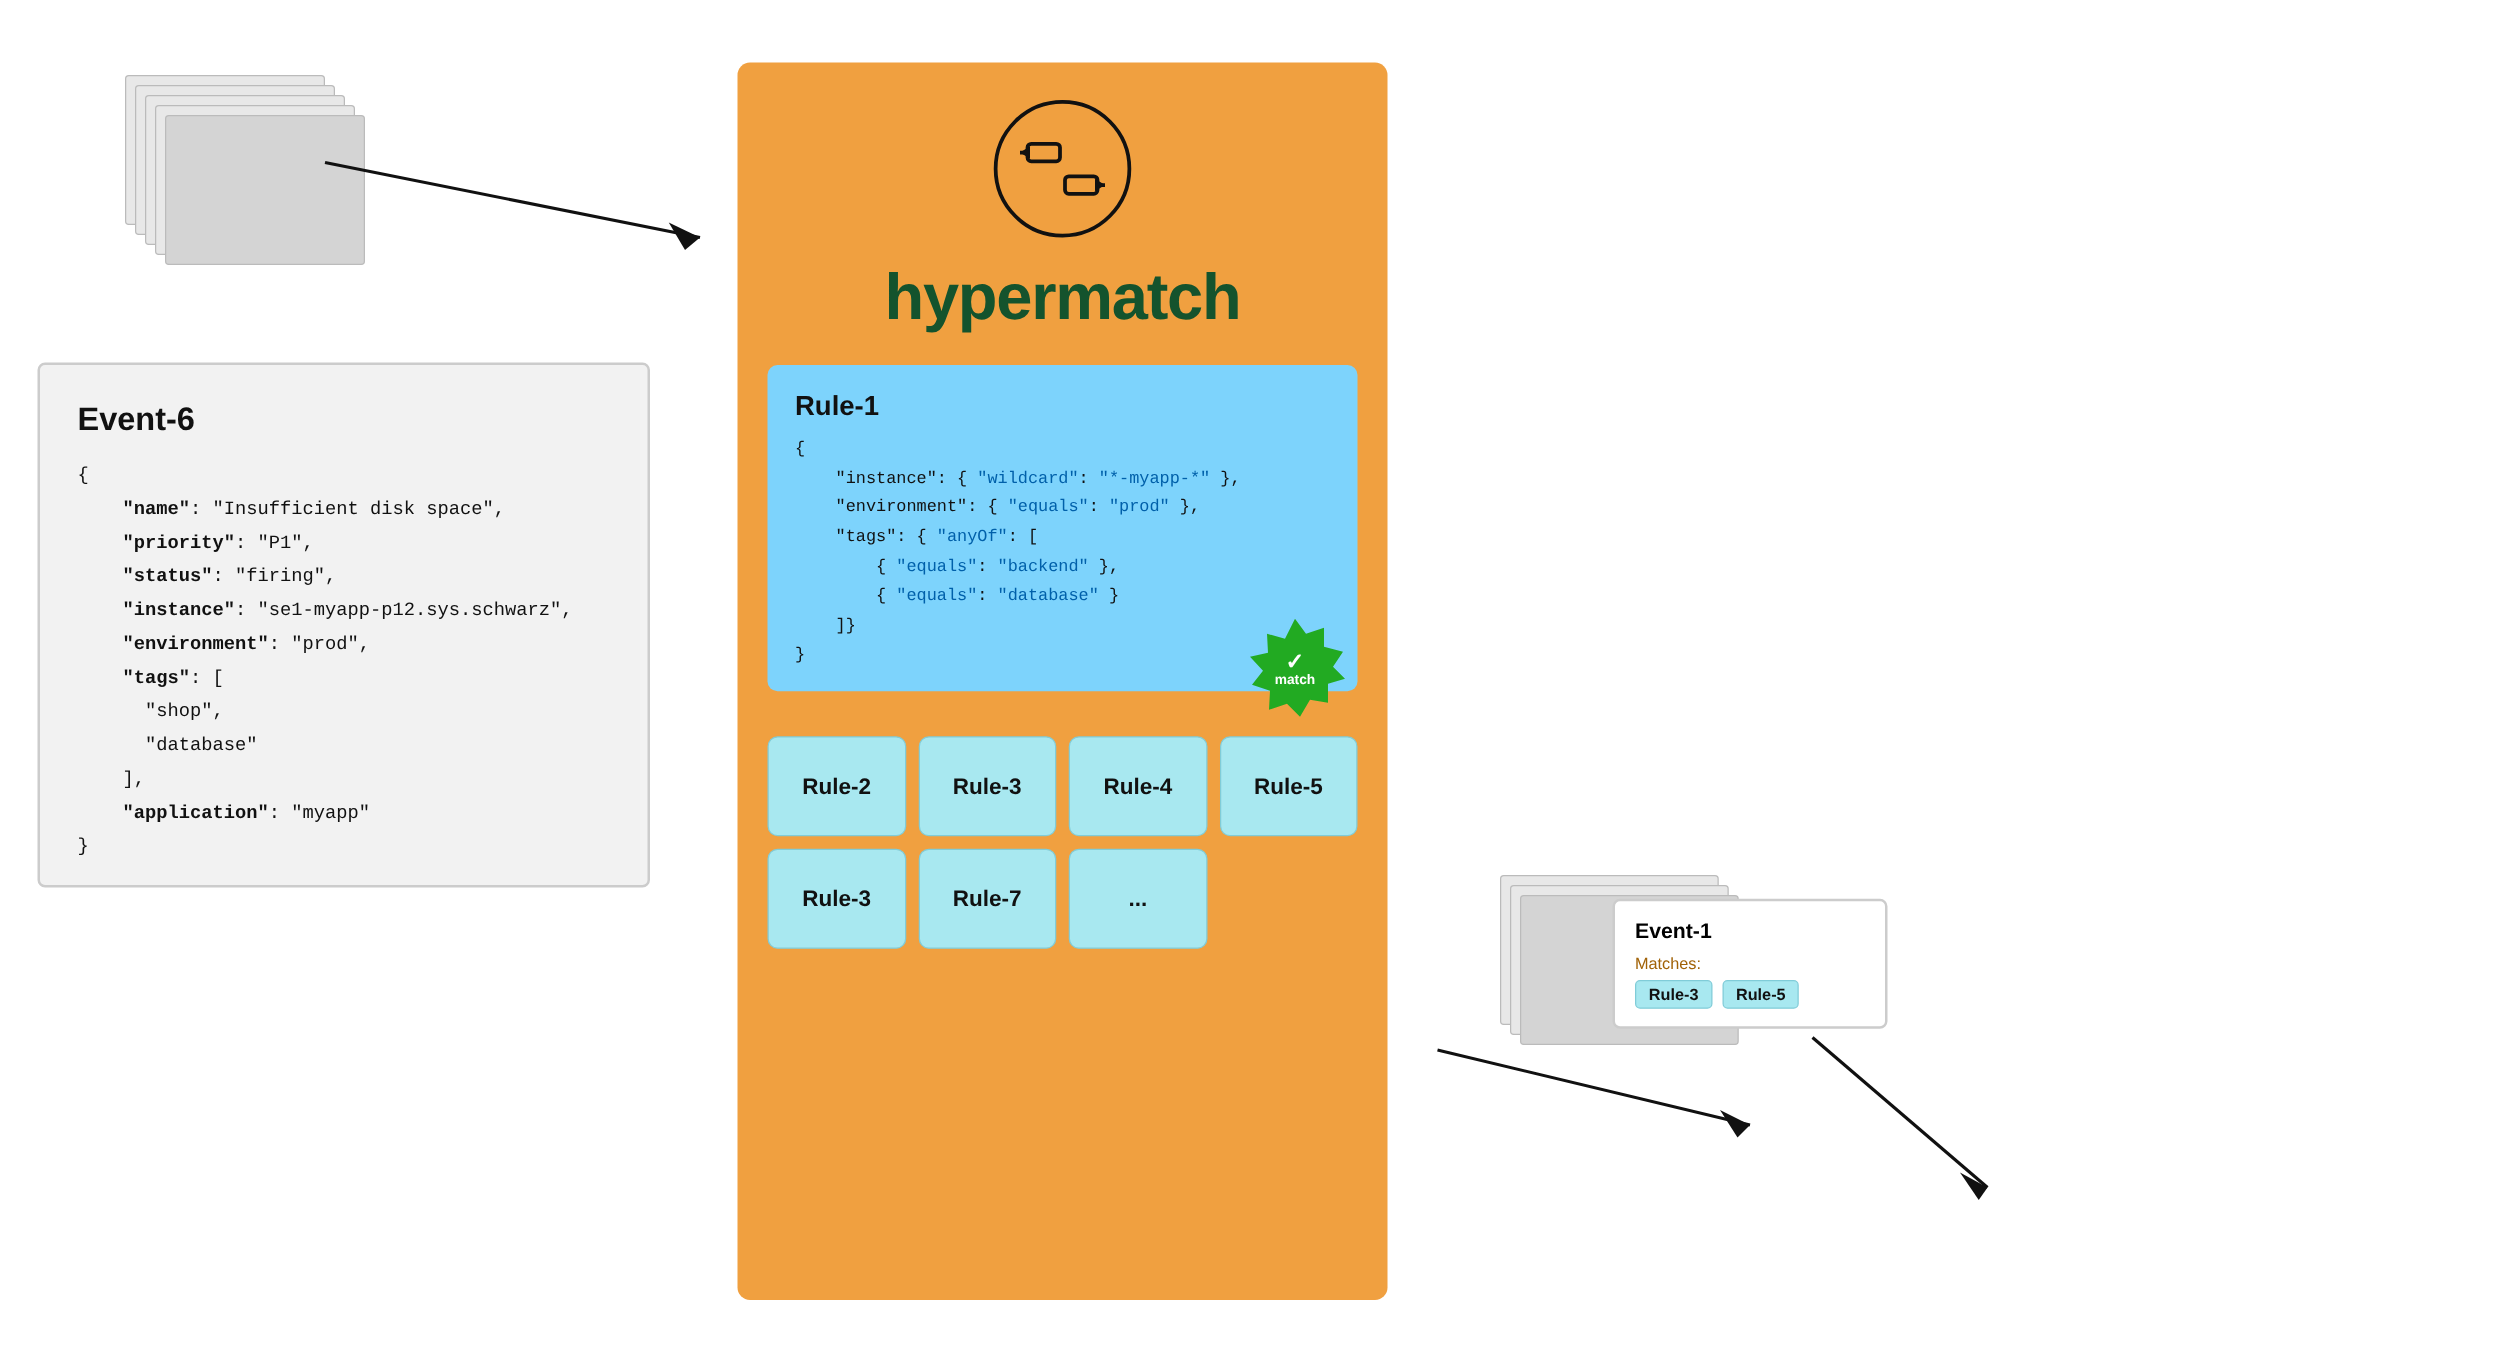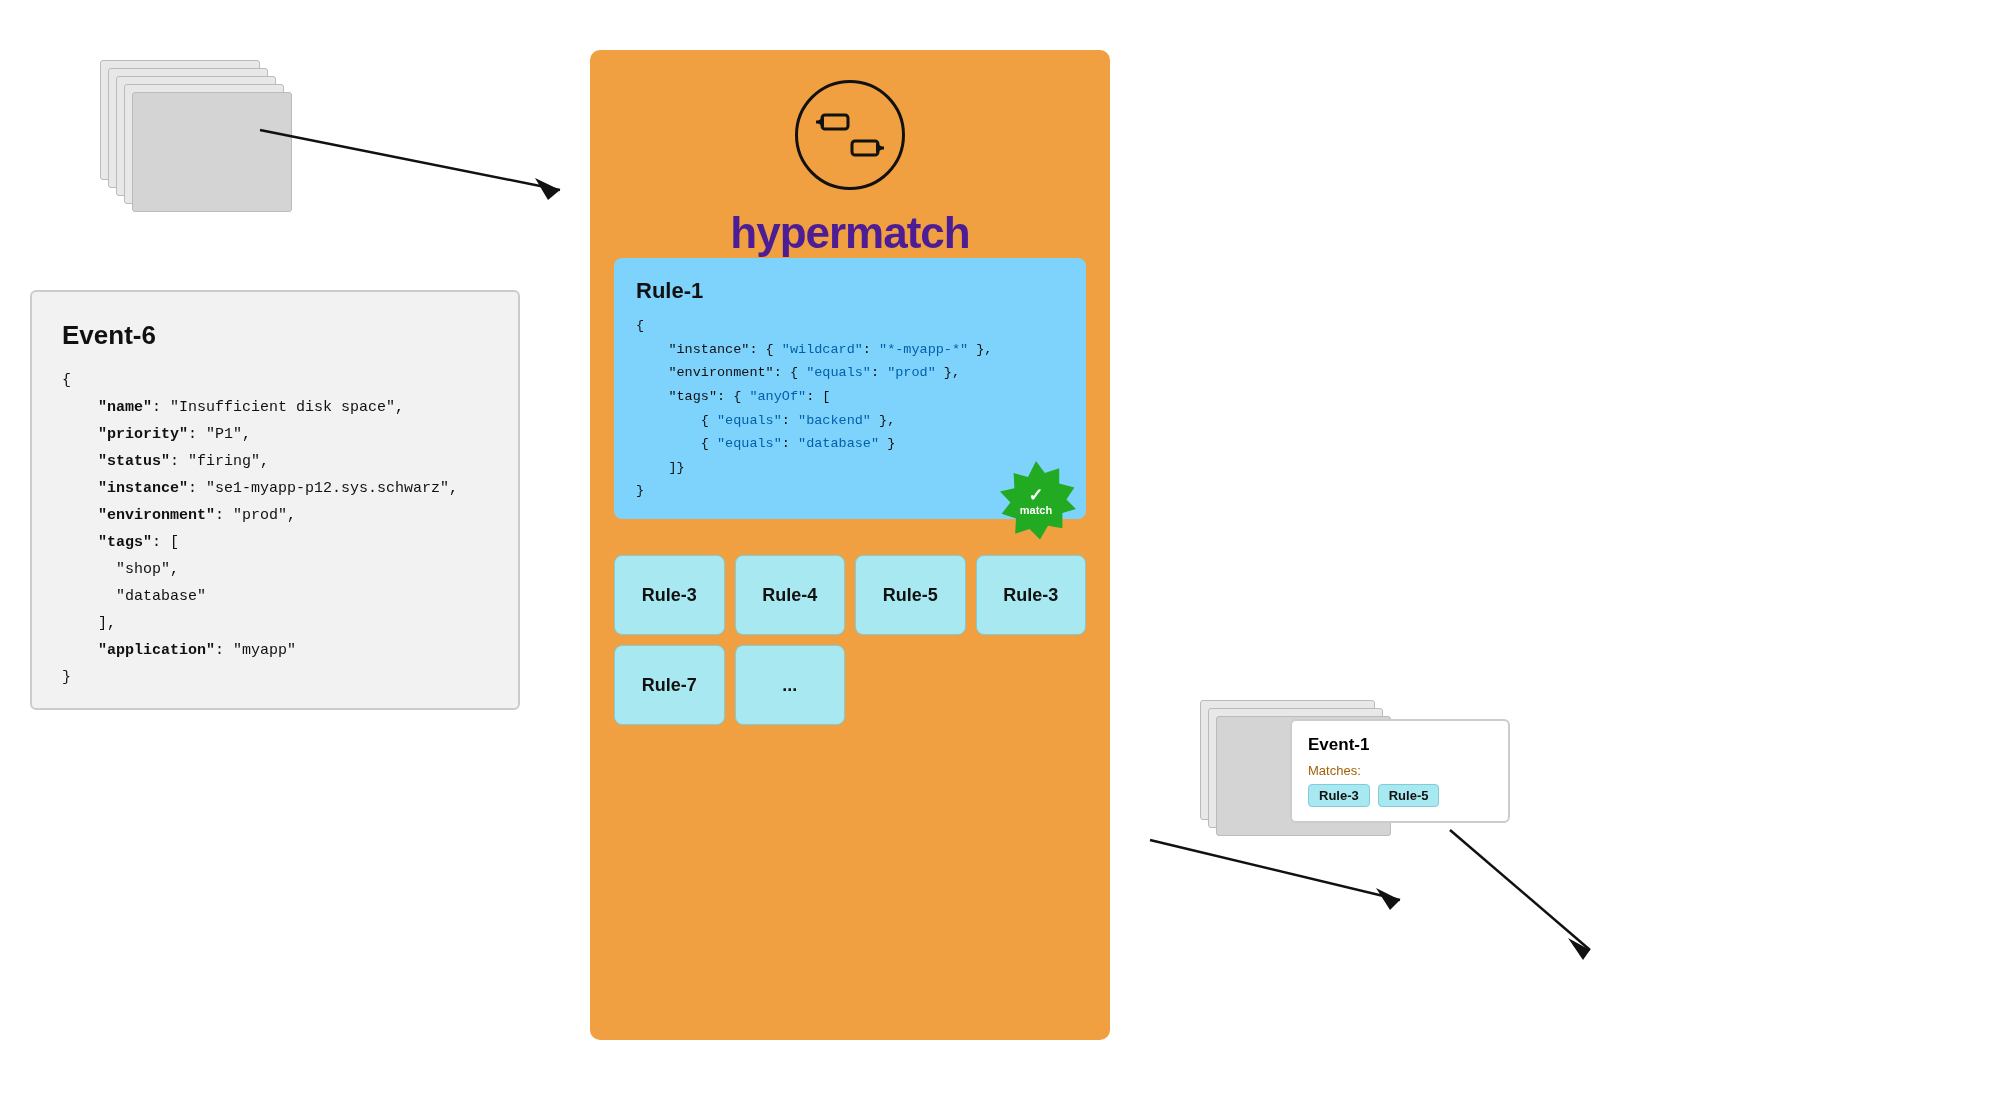--- a/index.html
+++ b/index.html
@@ -111,23 +111,24 @@
       justify-content: center;
       margin-bottom: 18px;
       background: transparent;
     }
     .hm-icon svg {
       width: 68px;
       height: 68px;
     }
 
     .hm-title {
-      font-size: 44px;
-      font-weight: bold;
-      color: #4c1d95;
+      font-size: 52px;
+      font-weight: bold;
+      color: #14532d;
+      margin-bottom: 24px;
       letter-spacing: -1px;
     }
 
     
     .rule1-box {
       width: 100%;
       background: #7dd3fc;
       border-radius: 8px;
       padding: 20px 22px 16px 22px;
       position: relative;
@@ -338,20 +339,21 @@
         <div>}</div>
       </div>
 
       <div class="match-badge">
         <span class="check">✓</span>
         <span>match</span>
       </div>
     </div>
 
     <div class="rules-grid">
+      <div class="rule-box">Rule-2</div>
       <div class="rule-box">Rule-3</div>
       <div class="rule-box">Rule-4</div>
       <div class="rule-box">Rule-5</div>
       <div class="rule-box">Rule-3</div>
       <div class="rule-box">Rule-7</div>
       <div class="rule-box">...</div>
     </div>
   </div>
 
   <div class="result-stack">

